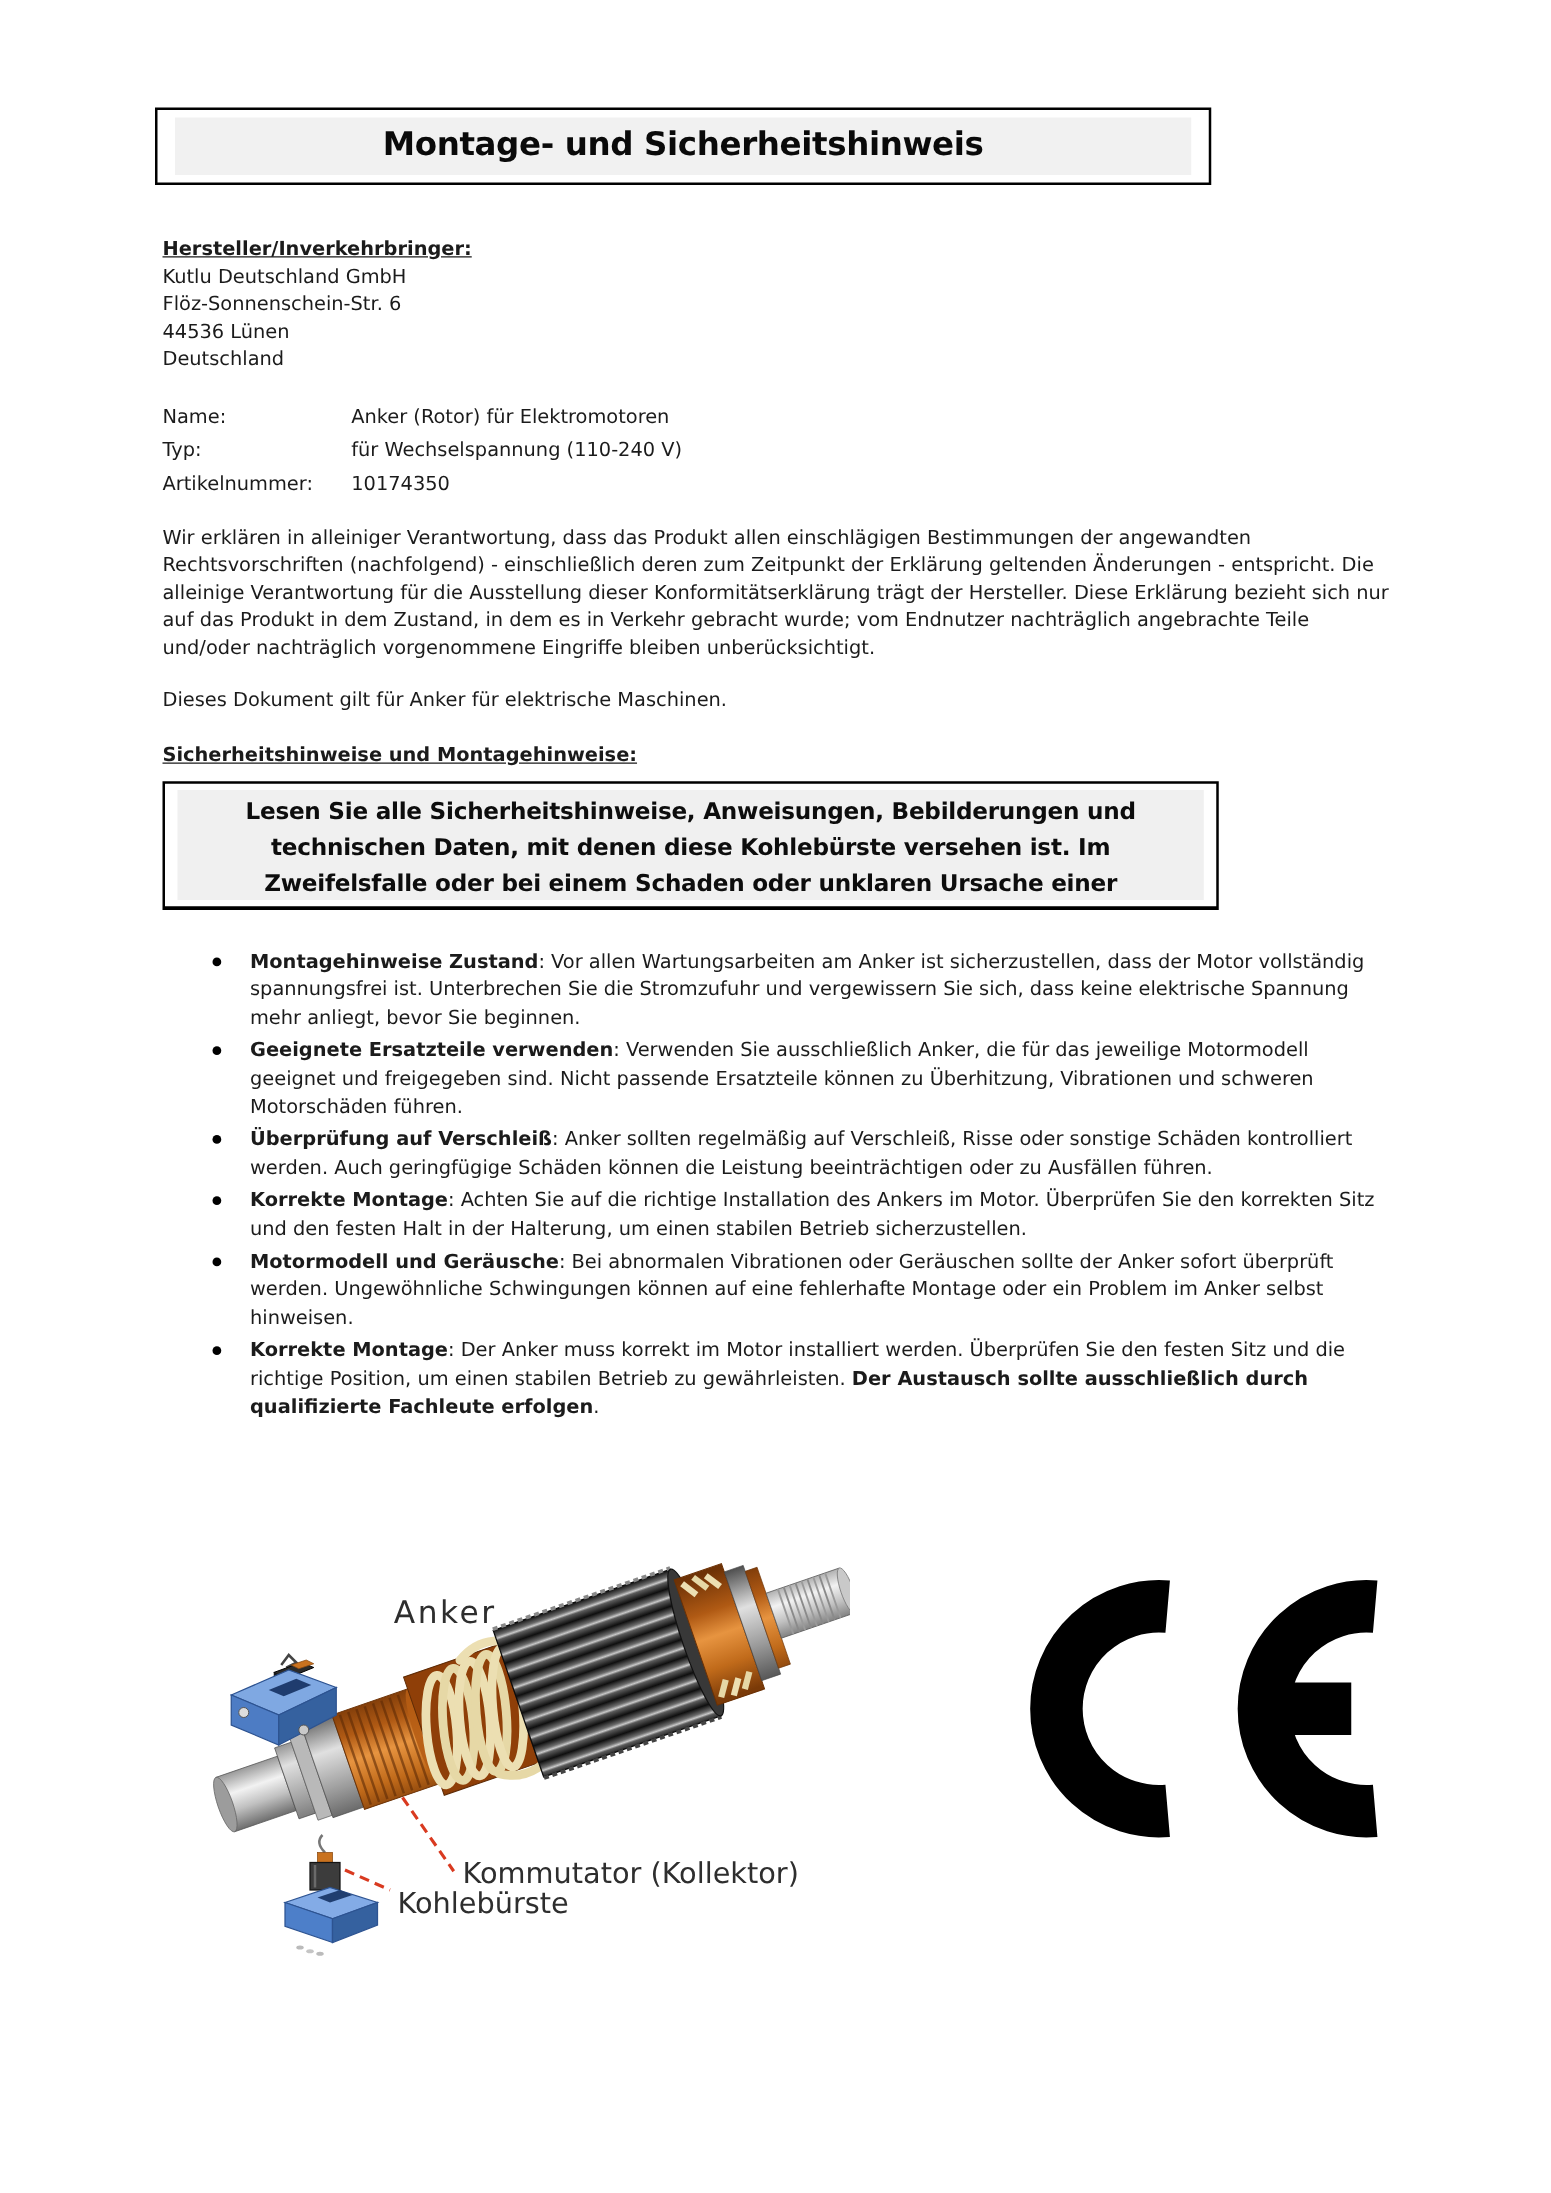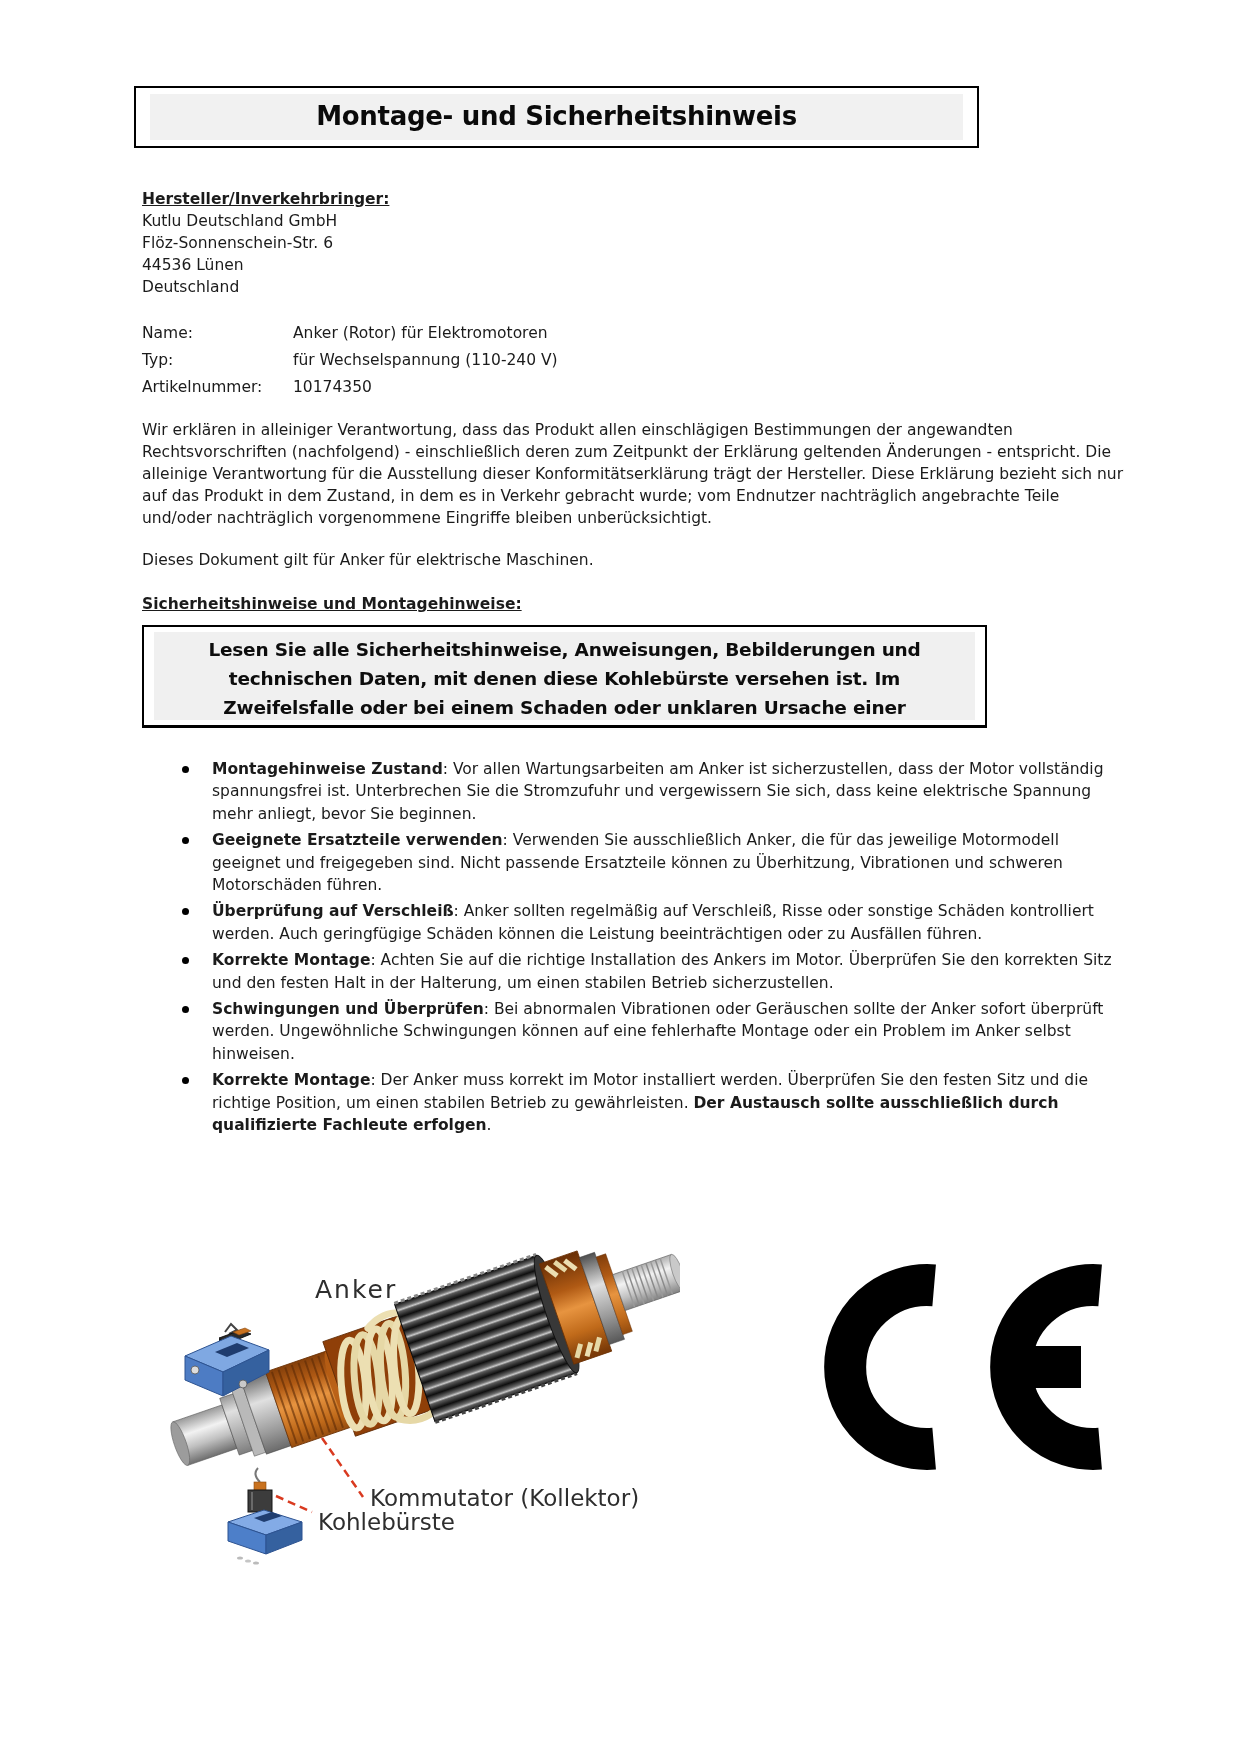--- a/index.html
+++ b/index.html
@@ -2,26 +2,26 @@
 <html><head>
 <meta charset="utf-8">
 <style>
   html,body { margin:0; padding:0; background:#ffffff; }
   .page {
     position:relative; width:1241px; height:1754px; background:#fff;
     font-family:"DejaVu Sans","Liberation Sans",sans-serif; color:#1b1b1b;
     overflow:hidden;
   }
   
-  .title-box { position:absolute; left:134px; top:86px; width:841px; border:2px solid #000; background:#fff; }
+  .title-box { position:absolute; left:124px; top:86px; width:841px; border:2px solid #000; background:#fff; }
   .title-band { margin:6px 14px; background:#f1f1f1; text-align:center; }
   .title-band h1 { margin:0; padding:7px 0 9px; font-size:26px; letter-spacing:-0.3px; font-weight:bold; color:#0a0a0a; }
 
   
-  .content { position:absolute; left:130px; top:160px; width:985px; font-size:15.5px; line-height:22px;margin-left:12px; }
+  .content { position:absolute; left:130px; top:160px; width:985px; font-size:15.5px; line-height:22px; }
   .h-underline { font-weight:bold; text-decoration:underline; }
   .mfg-heading { margin-top:28px; }
   .mfg-lines div { line-height:22px; }
   .spec { margin-top:22px; }
   .spec-row { display:flex; line-height:27px;gap:16px; }
   .spec-label { width:135px; flex:0 0 135px; }
   .declaration { margin-top:18px; }
   .scope { margin-top:20px; }
   .safety-heading { margin-top:22px; }
 
@@ -90,21 +90,21 @@
       <div class="callout-band">
         <p>Lesen Sie alle Sicherheitshinweise, Anweisungen, Bebilderungen und technischen Daten, mit denen diese Kohlebürste versehen ist. Im Zweifelsfalle oder bei einem Schaden oder unklaren Ursache einer Fehlfunktion, kontaktieren Sie bitte den</p>
       </div>
     </div>
 
     <ul class="bullets">
       <li><span class="dot"></span><span class="b">Montagehinweise Zustand</span><span>: Vor allen Wartungsarbeiten am Anker ist sicherzustellen, dass der Motor vollständig spannungsfrei ist. Unterbrechen Sie die Stromzufuhr und vergewissern Sie sich, dass keine elektrische Spannung mehr anliegt, bevor Sie beginnen.</span><span class="b"></span><span></span></li>
       <li><span class="dot"></span><span class="b">Geeignete Ersatzteile verwenden</span><span>: Verwenden Sie ausschließlich Anker, die für das jeweilige Motormodell geeignet und freigegeben sind. Nicht passende Ersatzteile können zu Überhitzung, Vibrationen und schweren Motorschäden führen.</span><span class="b"></span><span></span></li>
       <li><span class="dot"></span><span class="b">Überprüfung auf Verschleiß</span><span>: Anker sollten regelmäßig auf Verschleiß, Risse oder sonstige Schäden kontrolliert werden. Auch geringfügige Schäden können die Leistung beeinträchtigen oder zu Ausfällen führen.</span><span class="b"></span><span></span></li>
       <li><span class="dot"></span><span class="b">Korrekte Montage</span><span>: Achten Sie auf die richtige Installation des Ankers im Motor. Überprüfen Sie den korrekten Sitz und den festen Halt in der Halterung, um einen stabilen Betrieb sicherzustellen.</span><span class="b"></span><span></span></li>
-      <li><span class="dot"></span><span class="b">Schwingungen und Überprüfen</span><span>: Bei abnormalen Vibrationen oder Geräuschen sollte der Anker sofort überprüft werden. Ungewöhnliche Schwingungen können auf eine fehlerhafte Montage oder ein Problem im Anker selbst hinweisen.</span><span class="b"></span><span></span></li>
+      <li><span class="dot"></span><span class="b">Motormodell und Geräusche</span><span>: Bei abnormalen Vibrationen oder Geräuschen sollte der Anker sofort überprüft werden. Ungewöhnliche Schwingungen können auf eine fehlerhafte Montage oder ein Problem im Anker selbst hinweisen.</span><span class="b"></span><span></span></li>
       <li><span class="dot"></span><span class="b">Korrekte Montage</span><span>: Der Anker muss korrekt im Motor installiert werden. Überprüfen Sie den festen Sitz und die richtige Position, um einen stabilen Betrieb zu gewährleisten. </span><span class="b">Der Austausch sollte ausschließlich durch qualifizierte Fachleute erfolgen</span><span>.</span></li>
     </ul>
   </div>
 
   <div class="figure">
     <svg width="540" height="330" viewBox="0 0 540 330">
       <defs>
         <linearGradient id="gLam" x1="0" y1="-62" x2="0" y2="-48" gradientUnits="userSpaceOnUse" spreadMethod="repeat">
           <stop offset="0" stop-color="#0f0f0f"></stop>
           <stop offset="0.35" stop-color="#6b6b6b"></stop>

